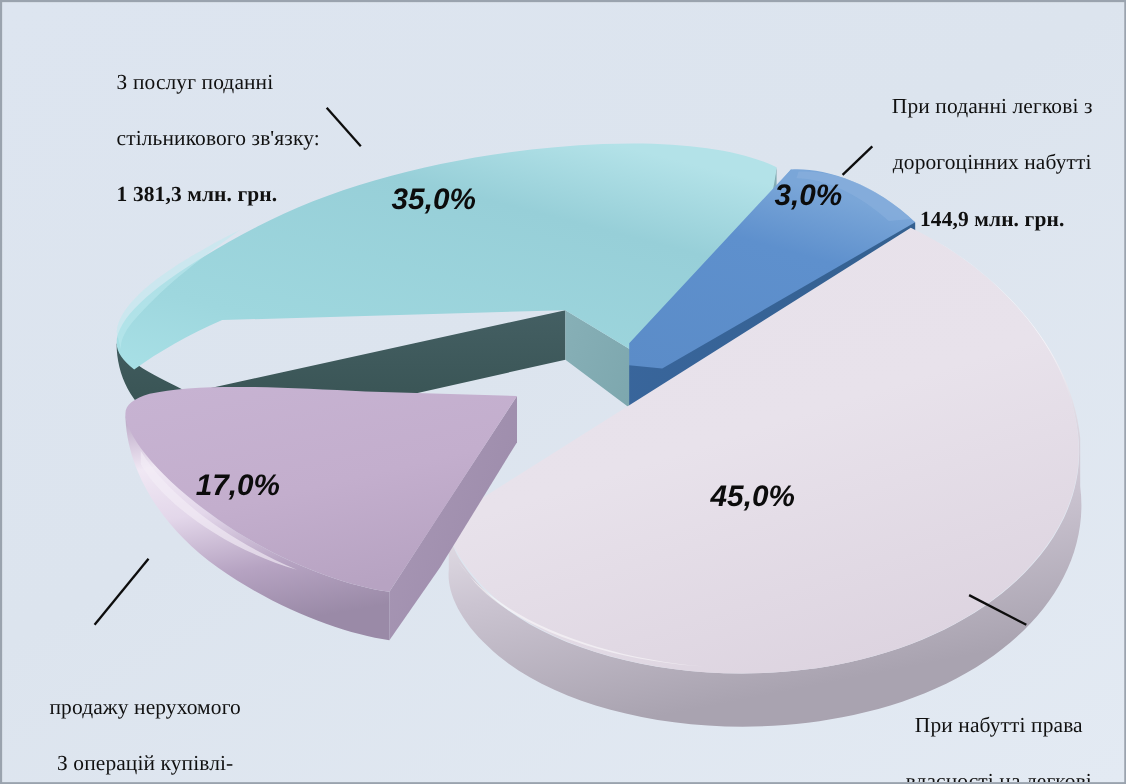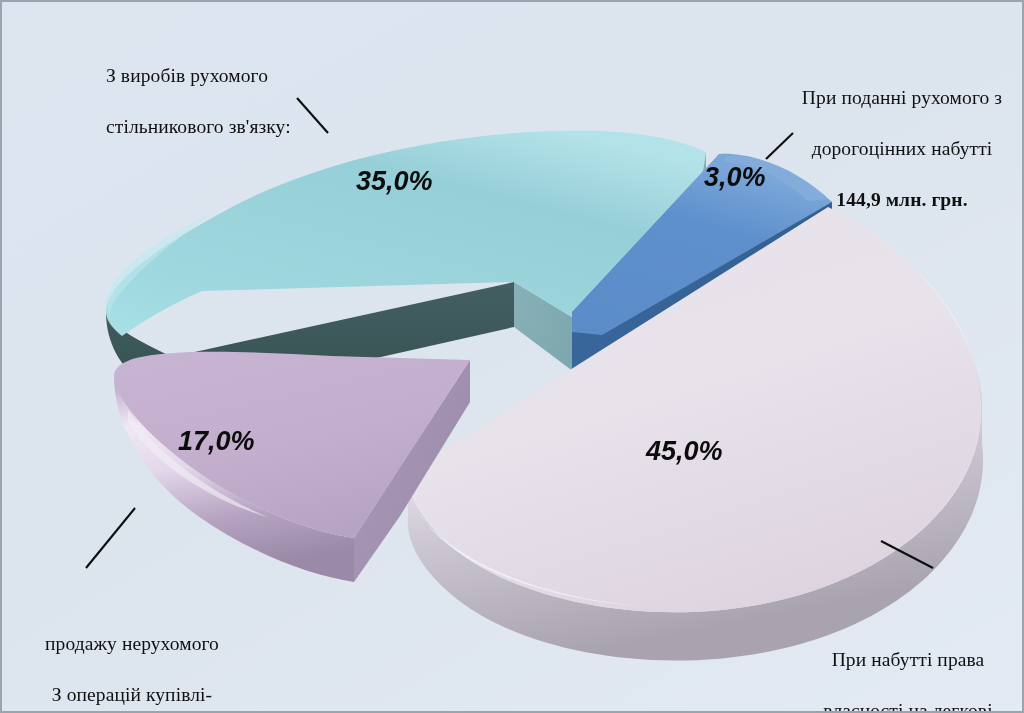--- a/index.html
+++ b/index.html
@@ -169,26 +169,27 @@
       <line x1="879" y1="539" x2="931" y2="566"></line>
     </g>
   </svg>
 
   <div class="pct p-mobile">35,0%</div>
   <div class="pct p-metals">3,0%</div>
   <div class="pct p-realty">17,0%</div>
   <div class="pct p-cars">45,0%</div>
 
   <div class="callout c-mobile">
-    <div>З виробів рухомого</div>
+    <div>З послуг поданні</div>
     <div>стільникового зв'язку:</div>
+    <div class="val">1 381,3 млн. грн.</div>
   </div>
 
   <div class="callout c-metals">
-    <div>При поданні рухомого з</div>
+    <div>При поданні легкові з</div>
     <div>дорогоцінних набутті</div>
     <div class="val">144,9 млн. грн.</div>
   </div>
 
   <div class="callout c-realty">
     <div>продажу нерухомого</div>
     <div>З операцій купівлі-</div>
     
     
   </div>

